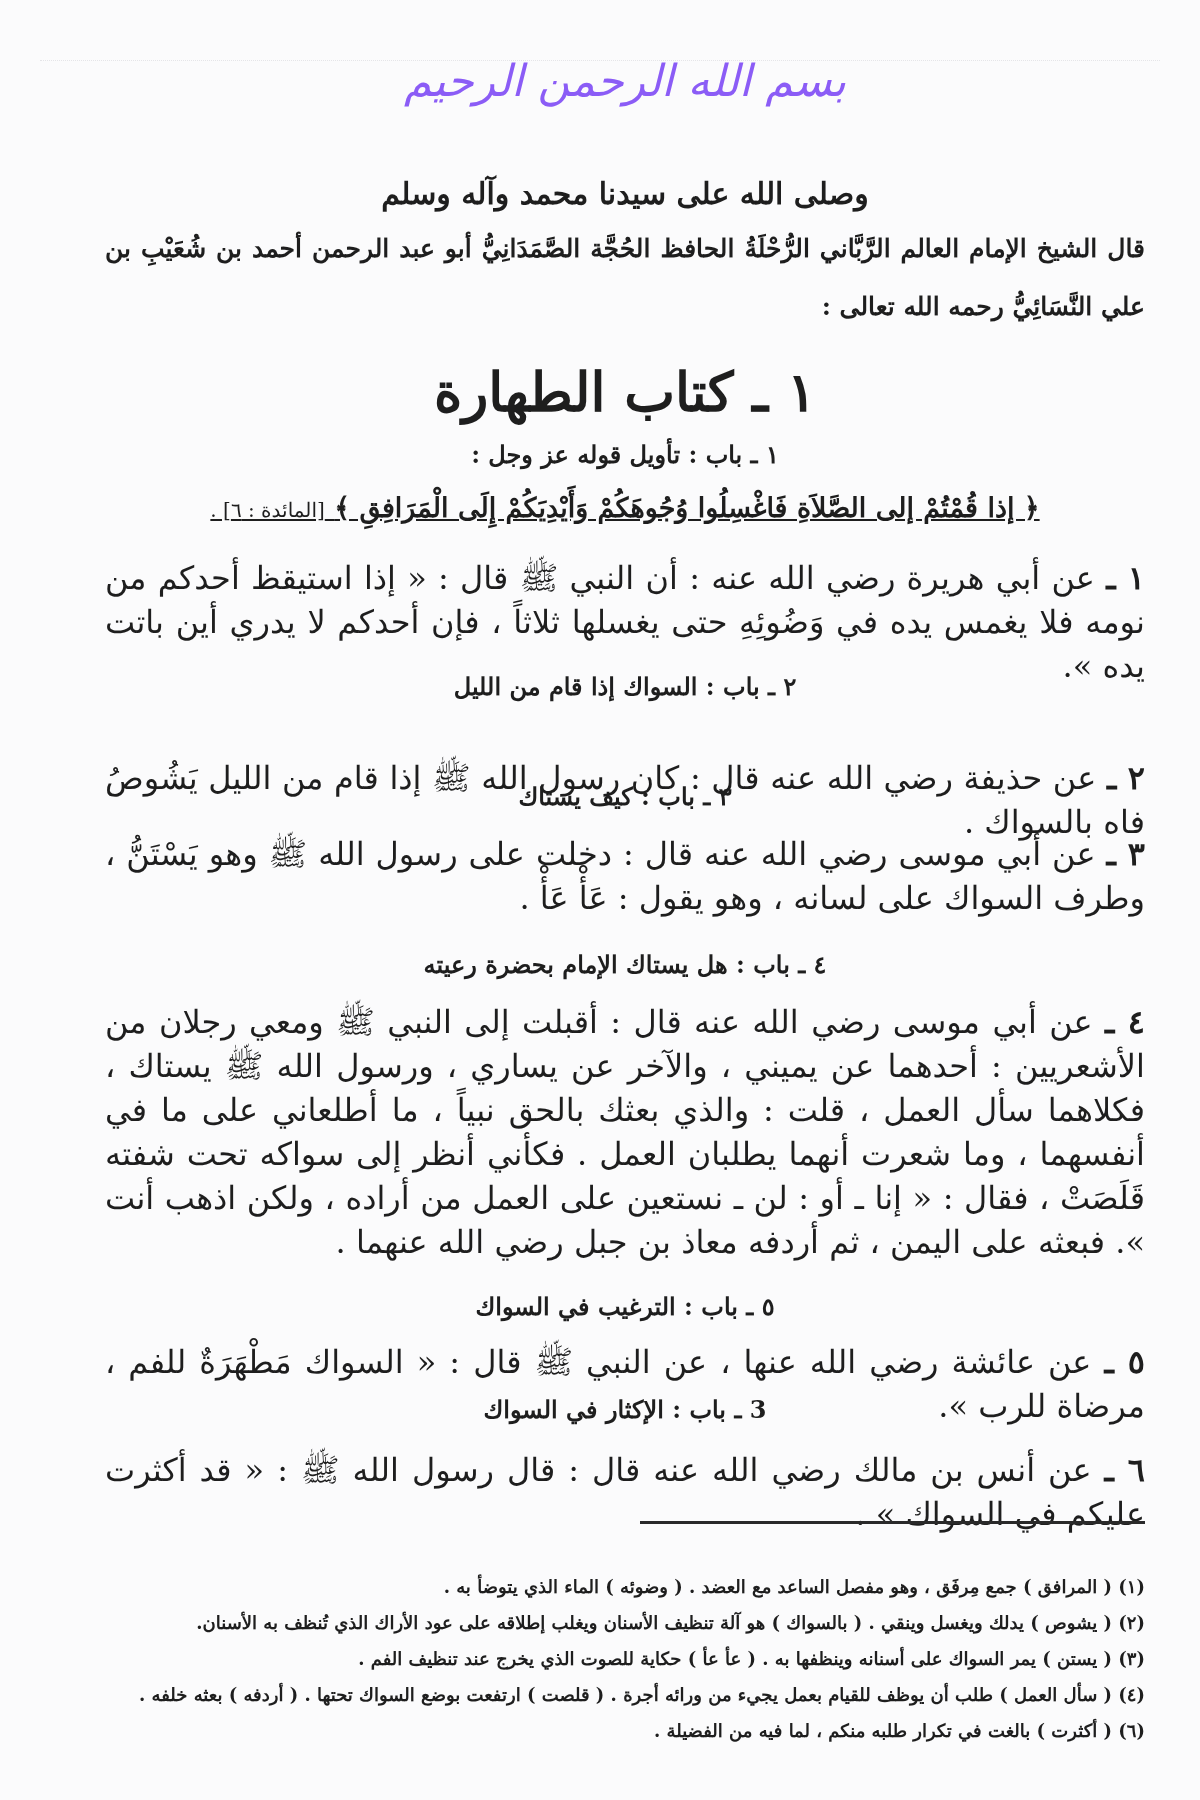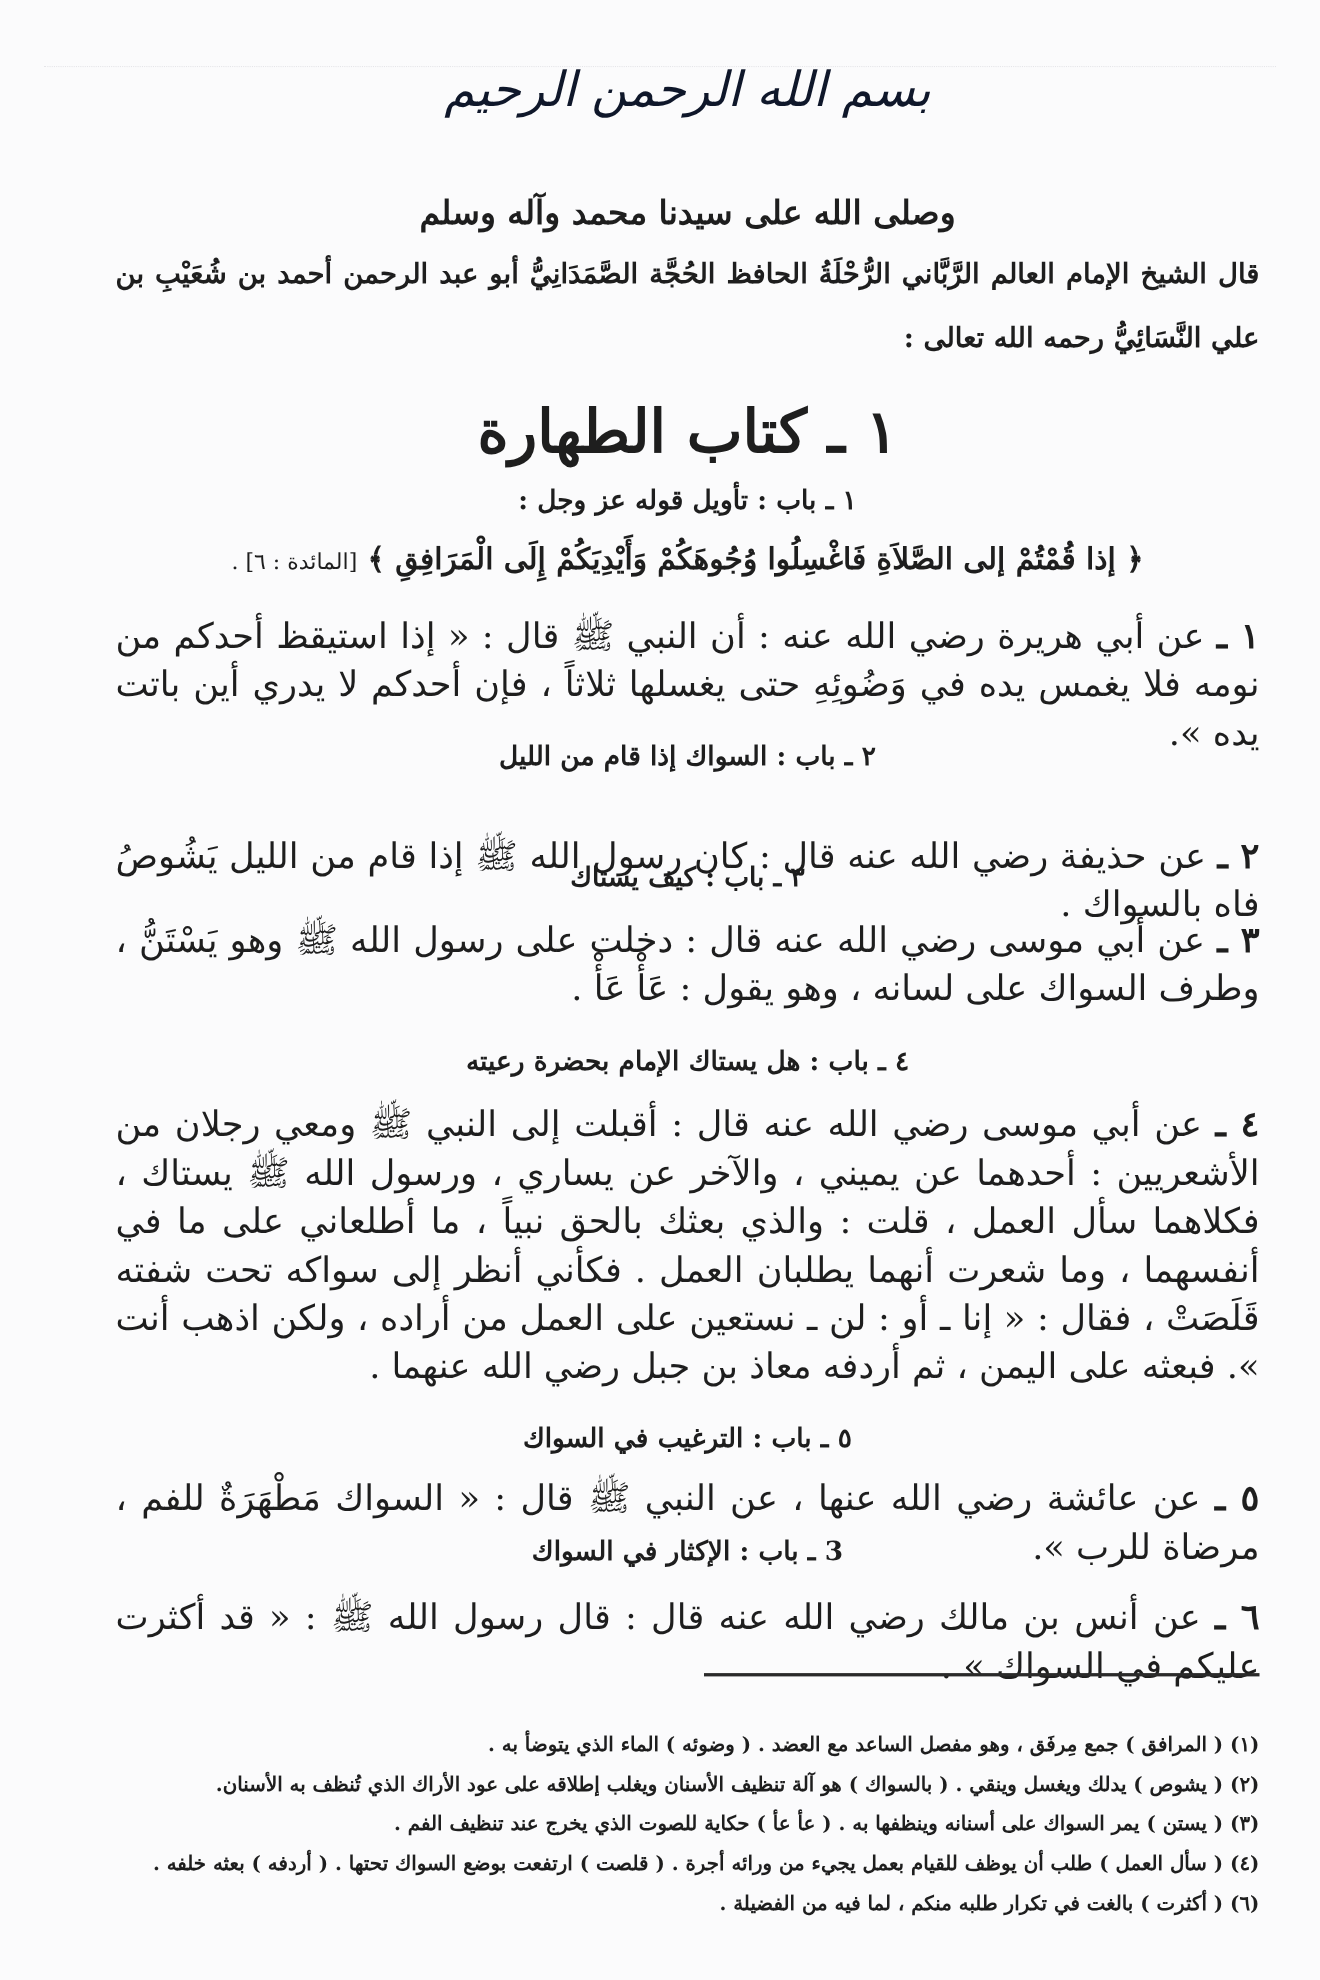--- a/index.html
+++ b/index.html
@@ -14,31 +14,31 @@
     position: absolute; left: 0; top: 0; width: 1200px; height: 1800px;
     direction: rtl;
   }
   .ghost-header {
     position: absolute; top: 40px; left: 40px; right: 40px; height: 20px;
     border-bottom: 1px dotted #d8d8dc; opacity: 0.6;
   }
   .center { text-align: center; position: absolute; left: 105px; right: 55px; }
   .bismillah {
     top: 55px; font-size: 44px; font-style: italic; letter-spacing: -2px;
-    color: #0f172a; font-family: "DejaVu Serif", serif;
+    color: #8b5cf6; font-family: "DejaVu Serif", serif;
   }
   .salawat { top: 148px; font-size: 30px; font-weight: bold; margin-top: 28px; }
   .para {
     position: absolute; left: 105px; right: 55px;
     text-align: justify; font-size: 32px; line-height: 44px;
   }
   .intro { top: 220px; font-weight: bold; font-size: 25px; line-height: 58px; }
   .book-title { top: 360px; font-size: 54px; font-weight: bold; }
   .bab { font-size: 24px; font-weight: bold; }
-  .ayah { top: 492px; font-size: 27px; font-weight: bold; }
+  .ayah { top: 492px; font-size: 27px; font-weight: bold; text-decoration: underline; }
   .ayah .ref { font-weight: normal; font-size: 20px; }
   .hnum { font-weight: bold; }
   .sep {
     position: absolute; top: 1521px; left: 640px; width: 505px; height: 3px;
     background: #2a2a2a;
   }
   .footnotes {
     position: absolute; top: 1537px; left: 105px; right: 55px;
     font-size: 18px; line-height: 36px; font-weight: bold; text-align: right; margin-top: 32px;
   }

